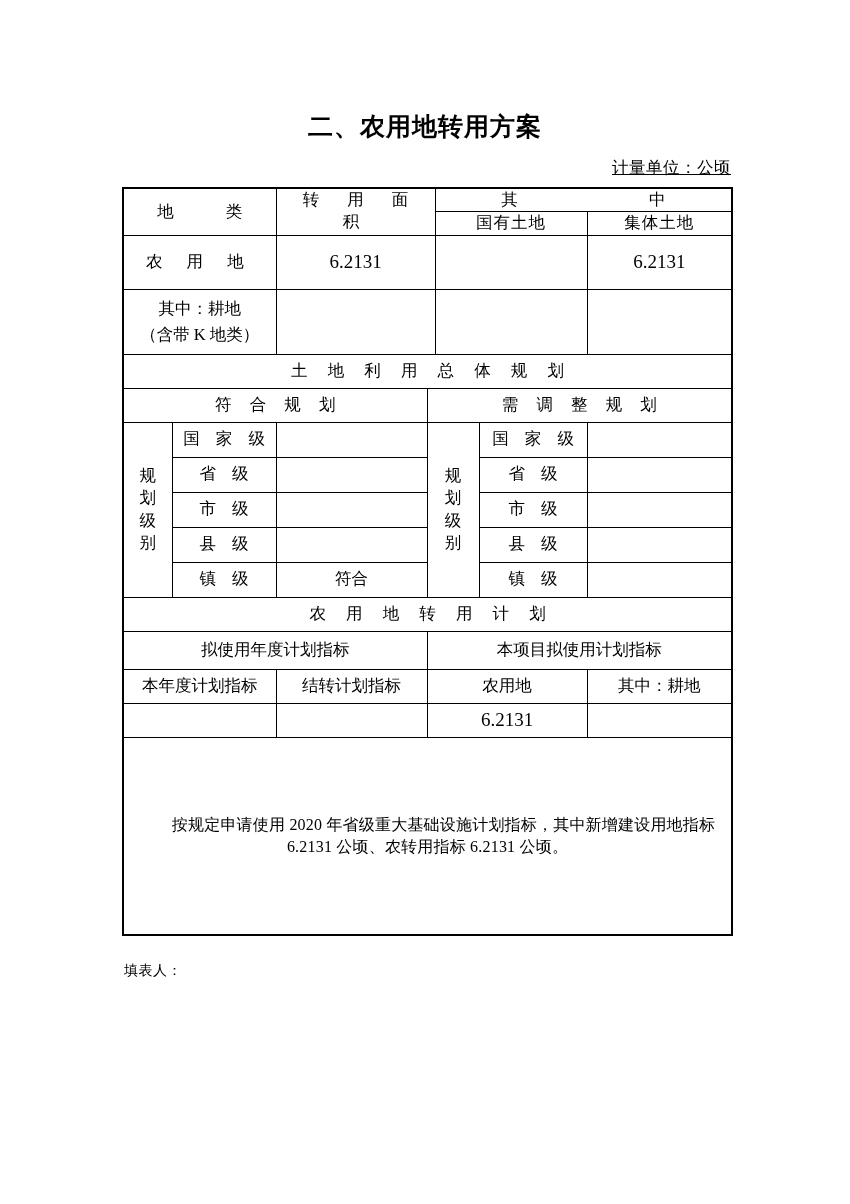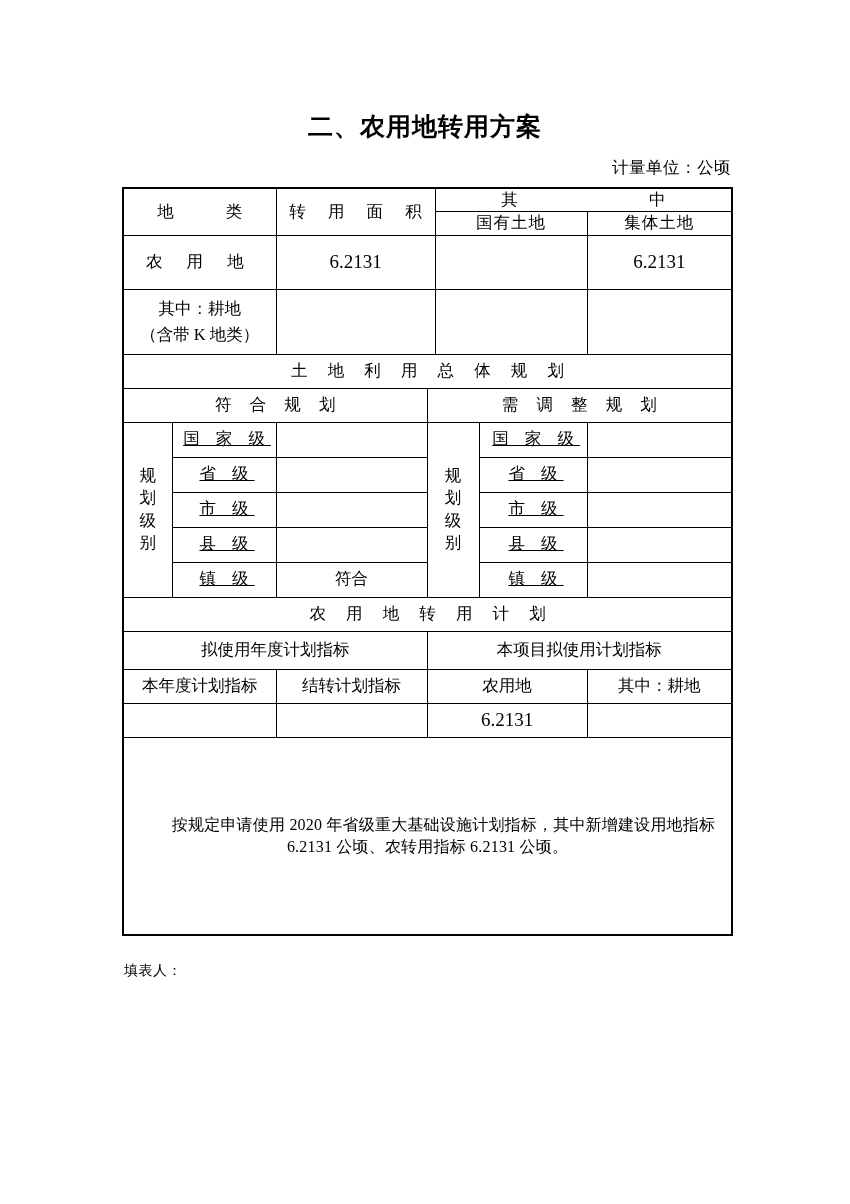--- a/index.html
+++ b/index.html
@@ -37,20 +37,21 @@
     font-family: "Liberation Serif", "DejaVu Serif", serif;
   }
 
   
   .unit-line {
     position: absolute;
     right: 119px;
     top: 157px;
     font-size: 16.5px;
     letter-spacing: 0.5px;
+    text-decoration: underline;
   }
 
   
   .form-table {
     position: absolute;
     left: 122px;
     top: 187px;
     width: 609px;
     border-collapse: collapse;
     table-layout: fixed;
@@ -74,20 +75,21 @@
   .sp-mid  { letter-spacing: 7px; text-indent: 7px; }
   .sp-sec  { letter-spacing: 8px; text-indent: 8px; }
 
   .h-geo {
     letter-spacing: 24px;
     text-indent: 24px;
   }
   .h-area {
     letter-spacing: 9px;
     text-indent: 9px;
+    font-family: Liberation Mono, monospace;
   }
   .qi-zhong-inner {
     display: flex;
     justify-content: space-around;
     align-items: center;
     width: 100%;
   }
   .two-line {
     display: block;
     line-height: 1.55;
@@ -100,21 +102,20 @@
     font-size: 16.5px;
     line-height: 1.5;
     padding: 2px 0;
   }
   .vert-label span {
     display: block;
   }
   .level-name {
     letter-spacing: 6px;
     text-indent: 6px;
-    text-decoration: underline;
   }
   .left-align-cell {
     text-align: left;
     padding-left: 10px;
   }
 
   
   .note-cell {
     text-align: left;
     vertical-align: top;

